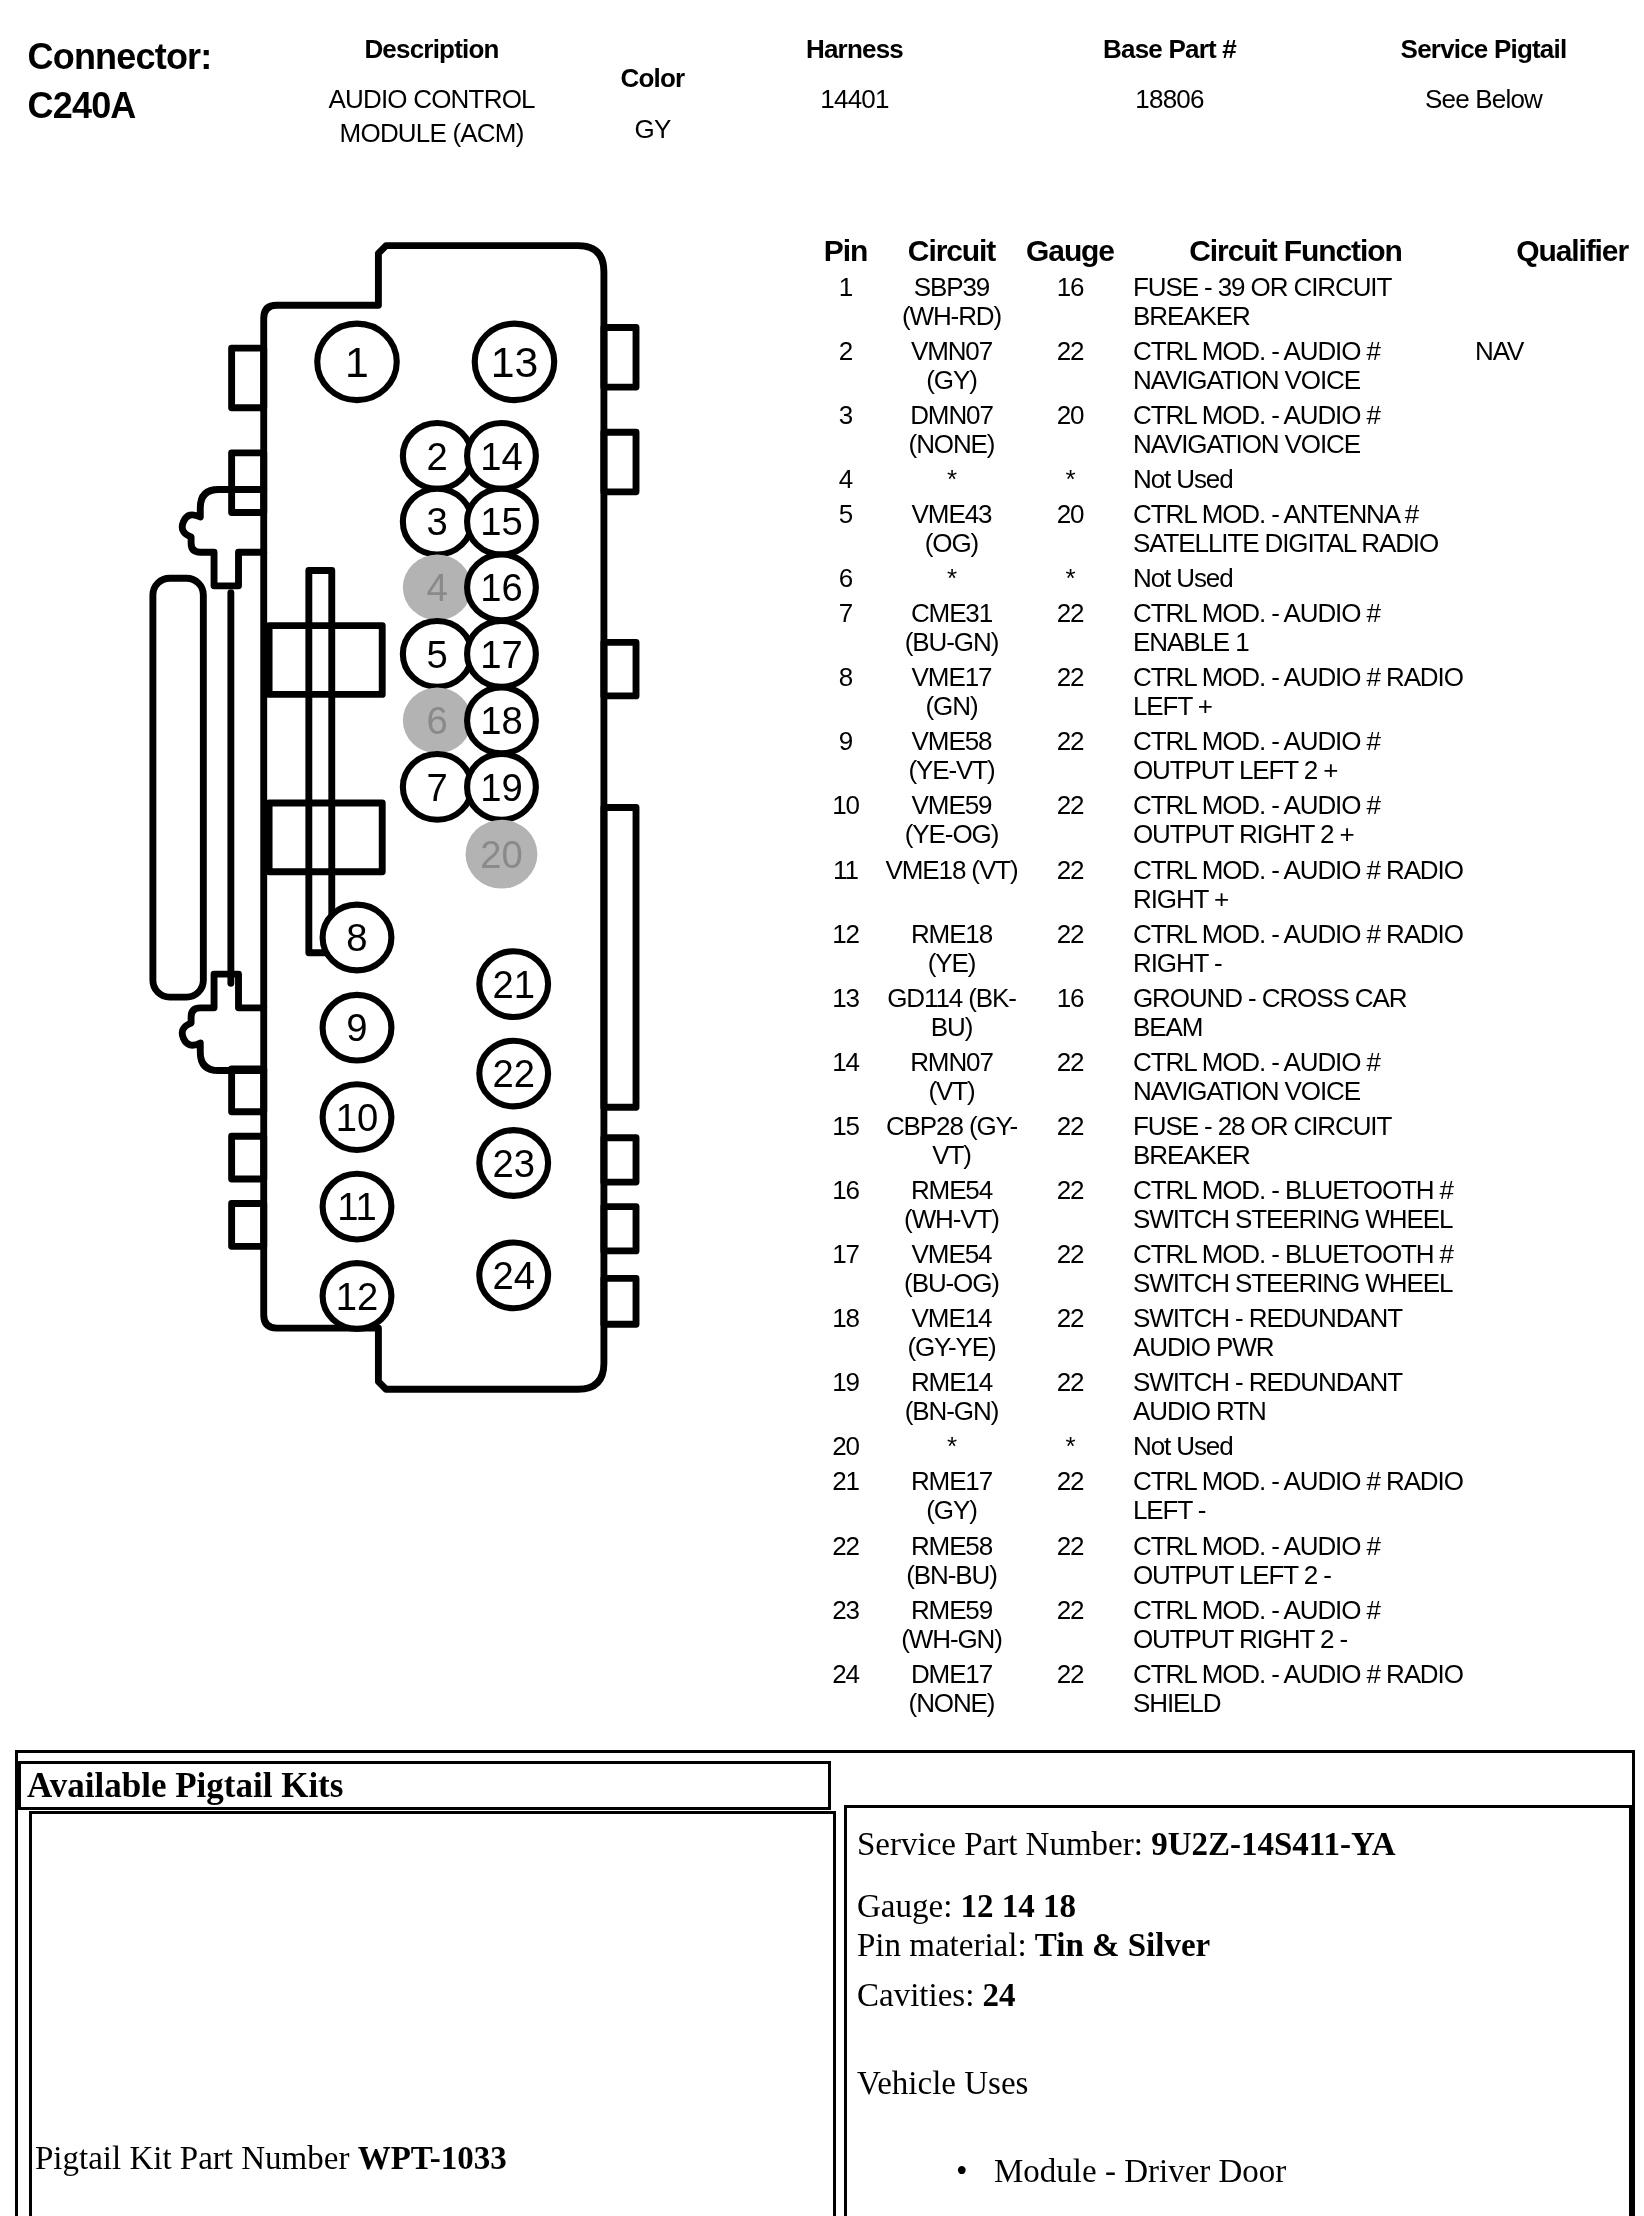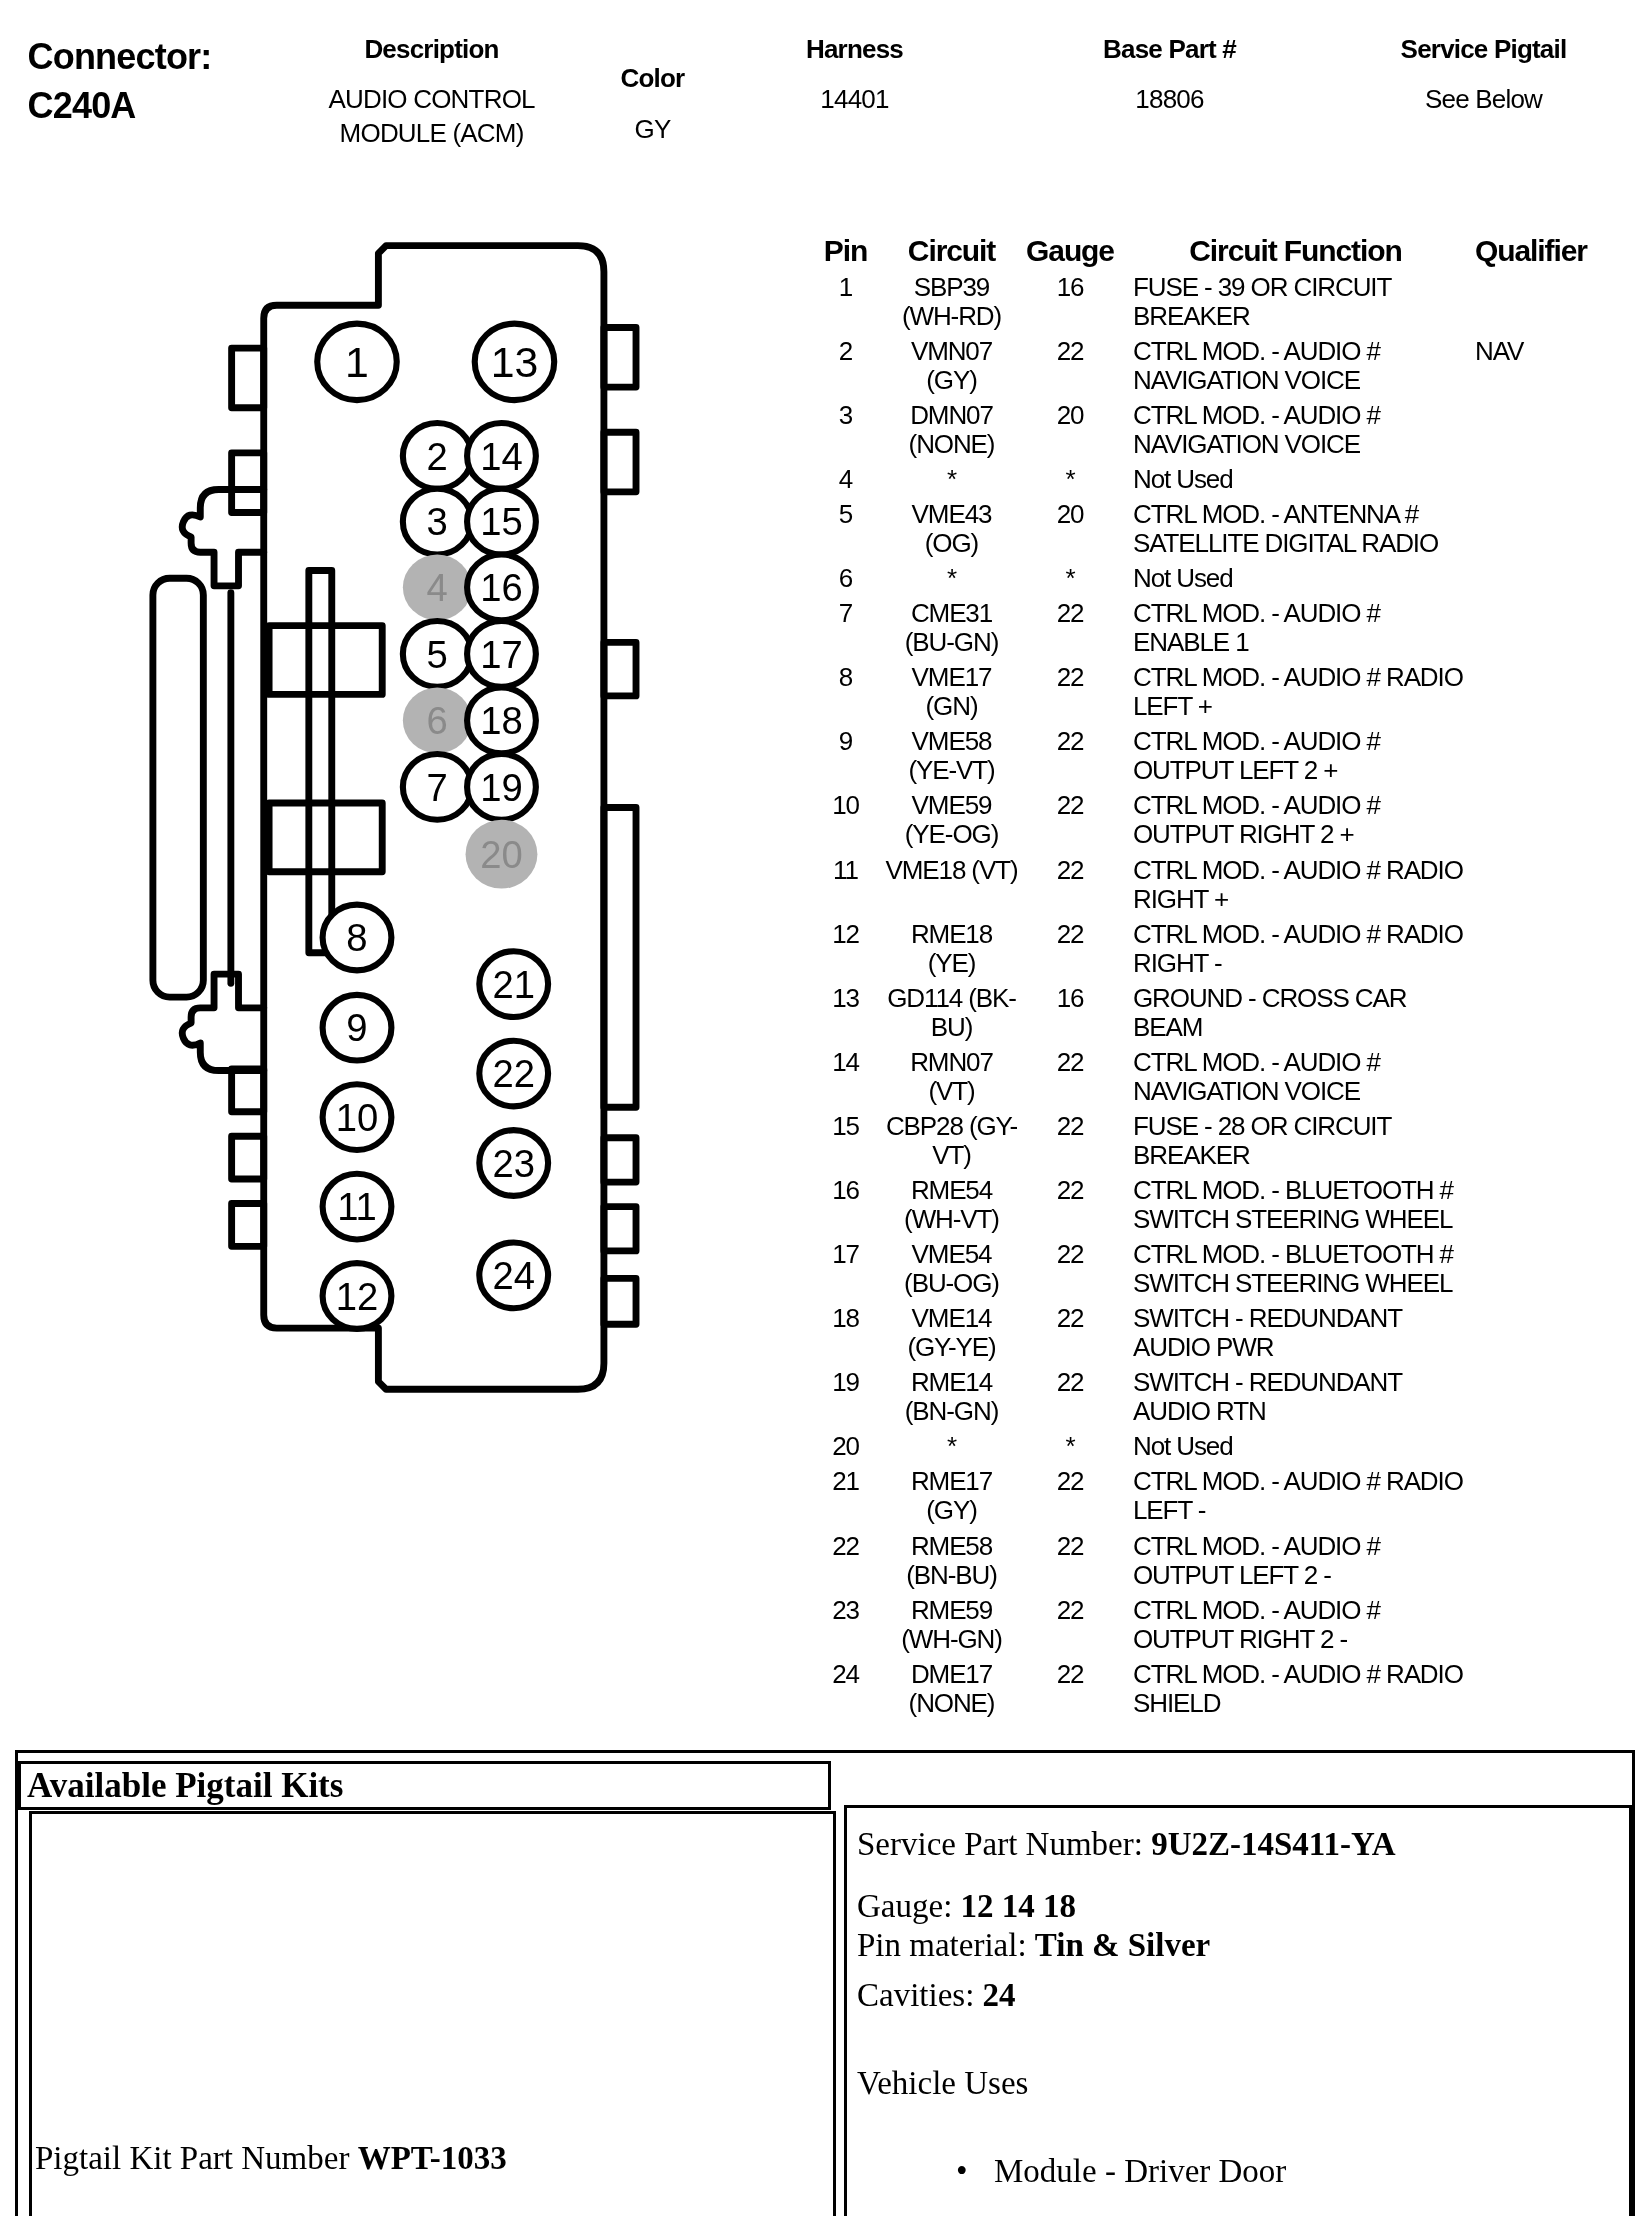--- a/index.html
+++ b/index.html
@@ -28,21 +28,21 @@
   .trow{display:flex;align-items:flex-start;margin-bottom:6.1px;}
   .thead{display:flex;font-weight:bold;font-size:30px;line-height:35px;margin-bottom:4.6px;}
   .thead span{display:block;text-align:center;}
   .cell{display:block;font-size:26px;line-height:29px;}
   .w-pin{width:67px;text-align:center;}
   .w-circuit{width:145px;text-align:center;padding:0 6.1px;box-sizing:border-box;}
   .w-gauge{width:92px;text-align:center;}
   .w-func{width:359px;text-align:left;padding-left:17px;padding-right:6.1px;box-sizing:border-box;}
   .w-qual{width:153px;text-align:left;}
   .thead .w-func{text-align:center;padding:0;}
-  .thead .w-qual{text-align:left;}
+  .thead .w-qual{text-align:right;}
   
   .serif{font-family:"Liberation Serif", serif;}
   .outer-box{left:15.3px;top:1750px;width:1614px;height:520px;border:3.8px solid #000;}
   .title-box{left:18px;top:1761px;width:801px;height:43px;border:3.8px solid #000;
              font-size:35px;font-weight:bold;line-height:43px;padding-left:6.1px;box-sizing:content-box;}
   .left-box{left:29px;top:1811px;width:801px;height:459px;border:3.8px solid #000;}
   .right-box{left:844px;top:1805px;width:782px;height:467px;border:3.8px solid #000;}
   .svc-line{left:857px;width:757px;font-size:33px;line-height:38px;}
   .svc-line b{font-weight:bold;}
   .kit-line{left:35px;top:2140px;width:765px;font-size:33px;}

